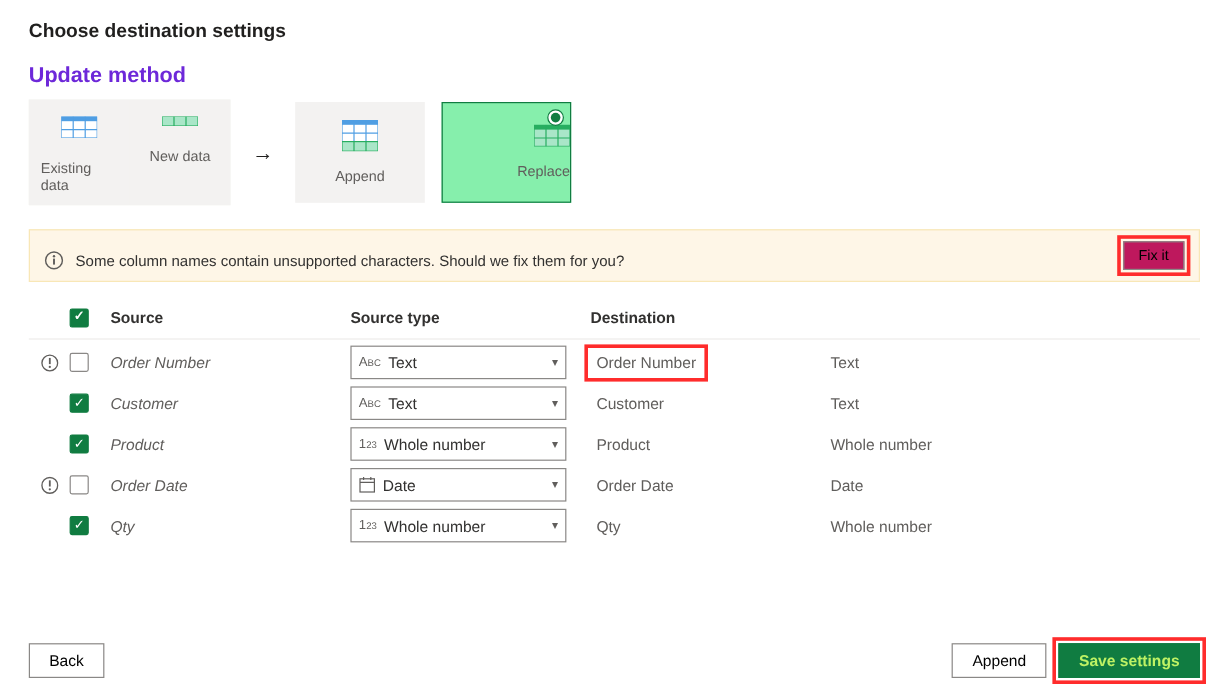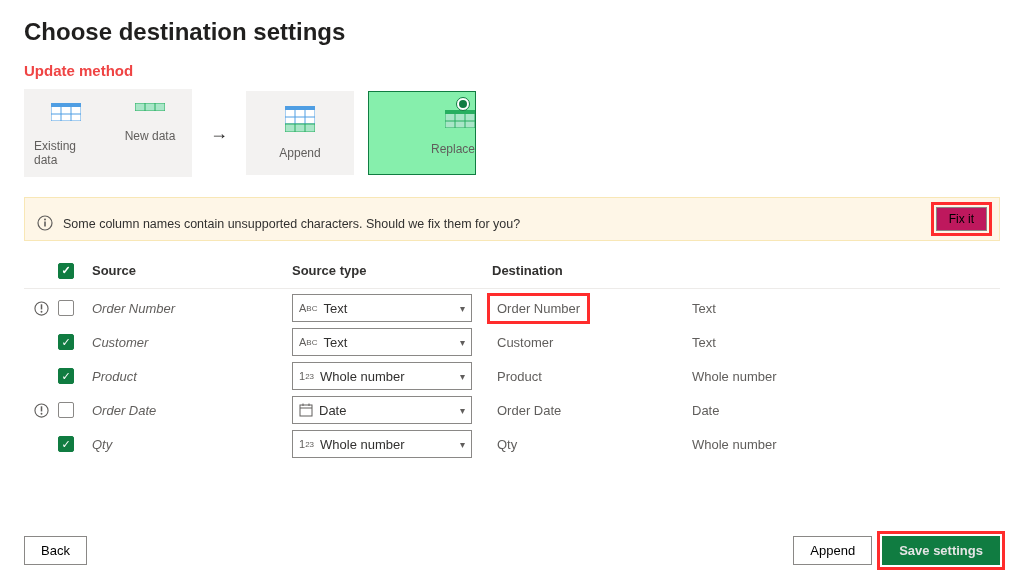--- a/index.html
+++ b/index.html
@@ -14,30 +14,30 @@
     overflow: hidden;
   }
   .page {
     padding: 18px 24px 16px 24px;
     height: 100%;
     display: flex;
     flex-direction: column;
     box-shadow: 2px 2px 5px rgba(0,0,0,0.25);
   }
   .page-title {
-    font-size: 24px;
+    font-size: 16px;
     font-weight: 600;
     margin: 0 0 16px 0;
     color: #201f1e;
   }
   .section-label {
-    font-size: 15px;
+    font-size: 18px;
     font-weight: 600;
     margin: 0 0 10px 0;
-    color: #ef4444;
+    color: #6d28d9;
   }
   
   .method-row {
     display: flex;
     align-items: center;
     gap: 14px;
     margin-bottom: 20px;
   }
   .data-card {
     background: #f3f2f1;
@@ -220,21 +220,21 @@
   .btn {
     font-family: inherit;
     font-size: 13px;
     padding: 6px 16px;
     border: 1px solid #8a8886;
     background: #fff;
     cursor: pointer;
   }
   .btn.primary {
     background: #107c41;
-    color: #e5e5e5;
+    color: #bef264;
     border-color: #107c41;
     font-weight: 600;
   }
   .footer .right {
     margin-left: auto;
     display: flex;
     gap: 10px;
   }
   
   svg.mini-table { display:block; }

